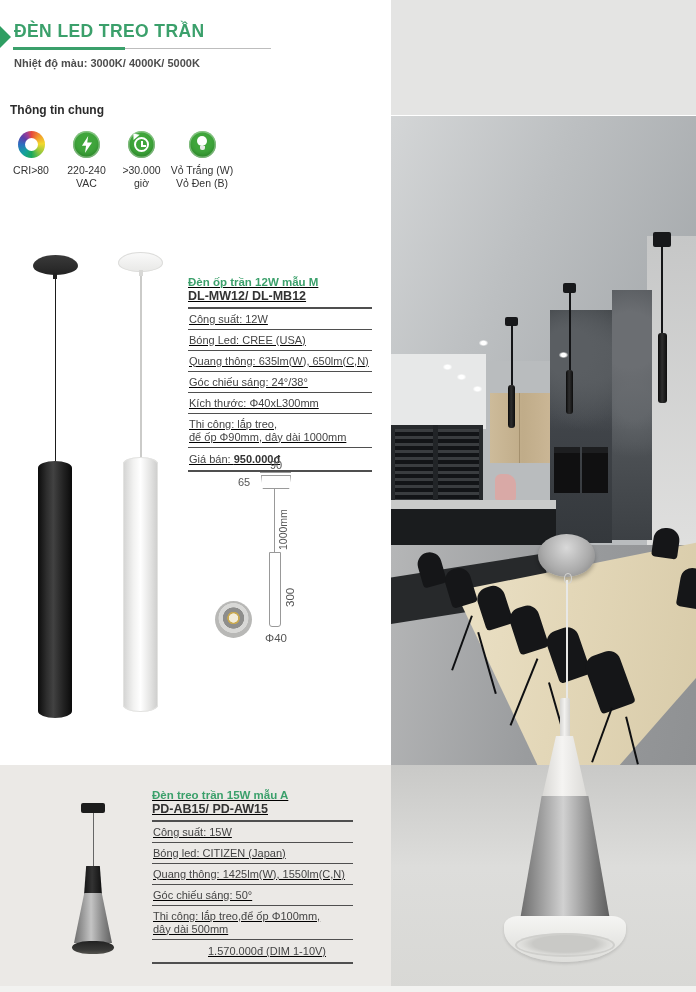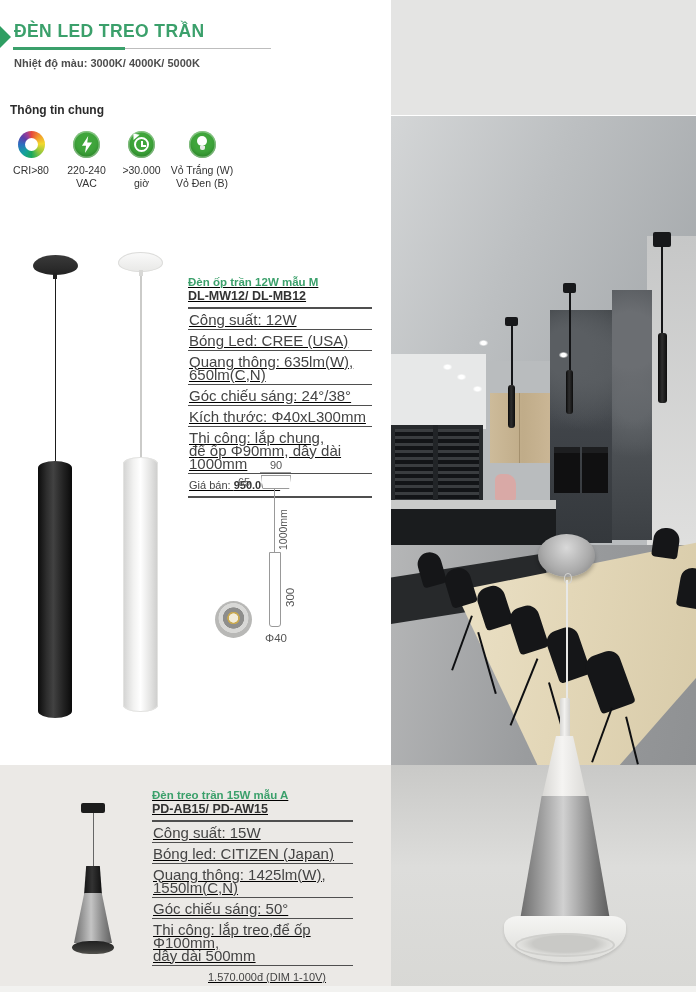--- a/index.html
+++ b/index.html
@@ -38,21 +38,21 @@
   .cano-white{background:linear-gradient(180deg,#fafafa,#e8e8e6);box-shadow:inset 0 0 0 1px #dcdcda;}
   .lamp-cable{position:absolute;width:1.5px;}
   .lamp-body{position:absolute;border-radius:17px/7px;}
   .body-black{background:linear-gradient(90deg,#0c0c0c,#2d2d2d 25%,#424242 45%,#222 75%,#0a0a0a);}
   .body-white{background:linear-gradient(90deg,#d2d2d1,#f2f2f1 30%,#ffffff 50%,#e7e7e6 75%,#cccccb);box-shadow:inset 0 0 0 1px #e3e3e1;}
 
   
   .spec-table{position:absolute;text-decoration:underline;}
   .spec-title{font-size:11.5px;font-weight:bold;color:#3ba06b;line-height:13px;}
   .spec-model{font-size:12.5px;font-weight:bold;color:#333;line-height:15px;padding-bottom:3px;border-bottom:2px solid #4f4f4f;}
-  .spec-row{font-size:15px;color:#444;line-height:13px;padding:3.5px 1px;border-bottom:1px solid #4f4f4f;white-space:pre-line;}
+  .spec-row{font-size:11px;color:#444;line-height:13px;padding:3.5px 1px;border-bottom:1px solid #4f4f4f;white-space:pre-line;}
   .spec-price{font-size:11px;color:#444;line-height:14px;padding:3.5px 1px 4px;border-bottom:2px solid #4f4f4f;}
   .spec-price b{color:#333;}
   .price-line2{padding-left:55px;}
 
   
   .dim{position:absolute;font-size:11px;color:#555;}
   .dim-c{text-align:center;}
   .dim-rot{position:absolute;font-size:10.5px;color:#555;writing-mode:vertical-rl;transform:rotate(180deg);}
   .dr-line{position:absolute;background:#999;}
   .dr-canopy{position:absolute;left:261px;top:475px;width:28px;height:12px;border:1px solid #999;background:#fefefe;
@@ -185,21 +185,21 @@
   </div>
 
   <div class="spec-table" style="left:188px;top:276px;width:184px;">
     <div class="spec-title">Đèn ốp trần 12W mẫu M</div>
     <div class="spec-model">DL-MW12/ DL-MB12</div>
     <div class="spec-row">Công suất: 12W</div>
     <div class="spec-row">Bóng Led: CREE (USA)</div>
     <div class="spec-row">Quang thông: 635lm(W), 650lm(C,N)</div>
     <div class="spec-row">Góc chiếu sáng: 24°/38°</div>
     <div class="spec-row">Kích thước: Φ40xL300mm</div>
-    <div class="spec-row">Thi công: lắp chung,
+    <div class="spec-row">Thi công: lắp treo,
 để ốp Φ90mm, dây dài 1000mm</div>
     <div class="spec-price"><span>Giá bán: </span><b>950.000đ</b></div>
   </div>
 
   <div>
     <div class="dim dim-c" style="left:258px;top:459px;width:36px;">90</div>
     <div class="dr-line" style="left:260px;top:472px;width:31px;height:1px;"></div>
     <div class="dr-canopy"></div>
     <div class="dim" style="left:238px;top:476px;">65</div>
     <div class="dr-line" style="left:274px;top:488px;width:1px;height:65px;"></div>

